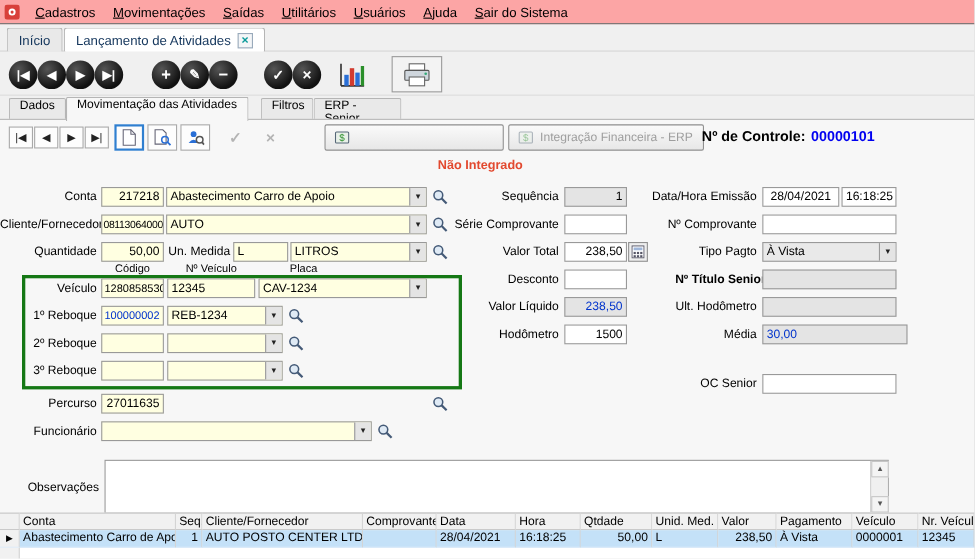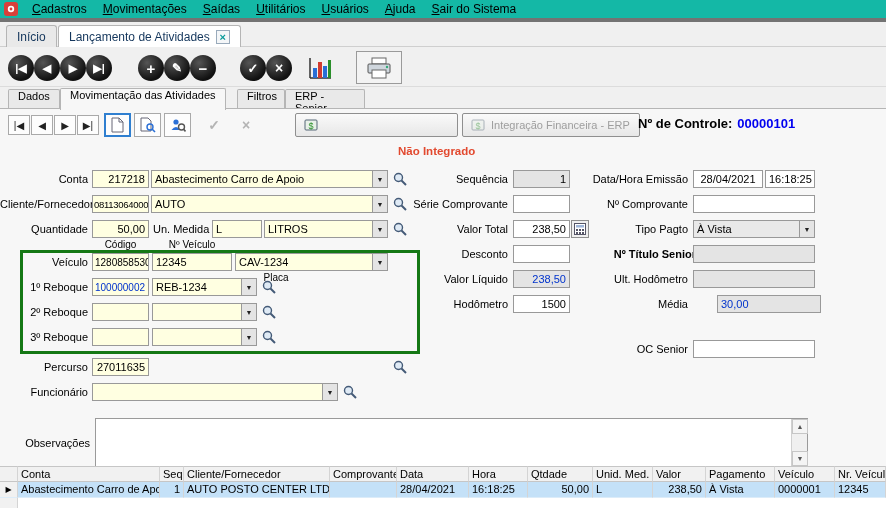--- a/index.html
+++ b/index.html
@@ -1,21 +1,21 @@
 <!DOCTYPE html>
 <html><head>
 <meta charset="utf-8">
 <style>
   * { margin:0; padding:0; box-sizing:border-box; }
   html,body { background:#d8d8d8; }
   body { font-family:"Liberation Sans", sans-serif; }
   #app { position:relative; width:886px; height:508px; background:#f0f0f0; overflow:hidden; font-size:11px; color:#000; }
 
   
-  .menubar { position:absolute; left:0; top:0; width:886px; height:22px; display:flex; align-items:center; padding-left:3px; background:#14b8a6; border-bottom:4px solid #737373; }
+  .menubar { position:absolute; left:0; top:0; width:886px; height:22px; display:flex; align-items:center; padding-left:3px; background:#fca5a5; border-bottom:1px solid #737373; }
   .appicon { width:16px; height:16px; margin:0 4px 0 1px; display:flex; align-items:center; }
   .menu-item { padding:3px 8px; font-size:12px; cursor:default; }
   .menu-item::first-letter { text-decoration:underline; }
 
   
   .tabbar { position:absolute; left:0; top:23px; width:886px; height:24px; background:#f0f0f0; border-bottom:1px solid #cfcfcf; }
   .tab { position:absolute; top:2px; height:22px; border:1px solid #b5b5b5; border-bottom:none; border-radius:3px 3px 0 0; background:#e9e9e9; color:#14365c; display:flex; align-items:center; gap:6px; padding:0 10px; font-size:12px; }
   .tab.active { background:#fff; z-index:2; }
   .tabclose { width:14px; height:14px; border:1px solid #9ab; background:#f4f6f8; color:#0a9a9a; font-size:11px; line-height:12px; text-align:center; font-weight:bold; }
 
@@ -235,21 +235,21 @@
   </div>
   <div class="mag" style="left:392px; top:221px;">
     <svg width="16" height="16">
         <circle cx="6.5" cy="6.5" r="4" fill="#dfeaf5" stroke="#445a77" stroke-width="1.4"></circle>
         <line x1="9.5" y1="9.5" x2="14" y2="14" stroke="#445a77" stroke-width="2"></line>
       </svg>
   </div>
 
   <div class="slbl" style="left:92px; width:57px; top:239px;">Código</div>
   <div class="slbl" style="left:152px; width:80px; top:239px;">Nº Veículo</div>
-  <div class="slbl" style="left:236px; width:80px; top:239px;margin-top:33px;">Placa</div>
+  <div class="slbl" style="left:236px; width:80px; top:239px;">Placa</div>
 
   <div class="greenbox"></div>
 
   <div class="lbl" style="left:2px; width:86px; top:256px;">Veículo</div>
   <div class="fld" style="left:92px; top:253px; width:57px; font-size:10px; padding:2px 2px;">1280858530</div>
   <div class="fld" style="left:152px; top:253px; width:80px;">12345</div>
   <div class="combo" style="left:235px; top:253px; width:153px;">
     <div class="ct">CAV-1234</div>
     <div class="cb">▼</div>
   </div>
@@ -357,21 +357,21 @@
     <div class="cb">▼</div>
   </div>
 
   <div class="lbl" style="left:568px; width:128px; top:248px;font-weight:bold;">Nº Título Senior</div>
   <div class="fld gray" style="left:693px; top:245px; width:122px;"></div>
 
   <div class="lbl" style="left:560px; width:128px; top:273px;">Ult. Hodômetro</div>
   <div class="fld gray" style="left:693px; top:270px; width:122px;"></div>
 
   <div class="lbl" style="left:560px; width:128px; top:298px;">Média</div>
-  <div class="fld gray blueval" style="left:693px; top:295px; width:104px;margin-left:24px;">30,00</div>
+  <div class="fld gray blueval" style="left:693px; top:295px; width:132px;">30,00</div>
 
   <div class="lbl" style="left:560px; width:128px; top:343px;">OC Senior</div>
   <div class="fld white" style="left:693px; top:340px; width:122px;"></div>
 
   <div class="lbl" style="left:10px; width:80px; top:437px;">Observações</div>
   <div class="obsarea">
     <span></span>
     <div class="sbar">
       <div class="sbtn" style="top:0;">▲</div>
       <div class="sbtn" style="bottom:0;">▼</div>

